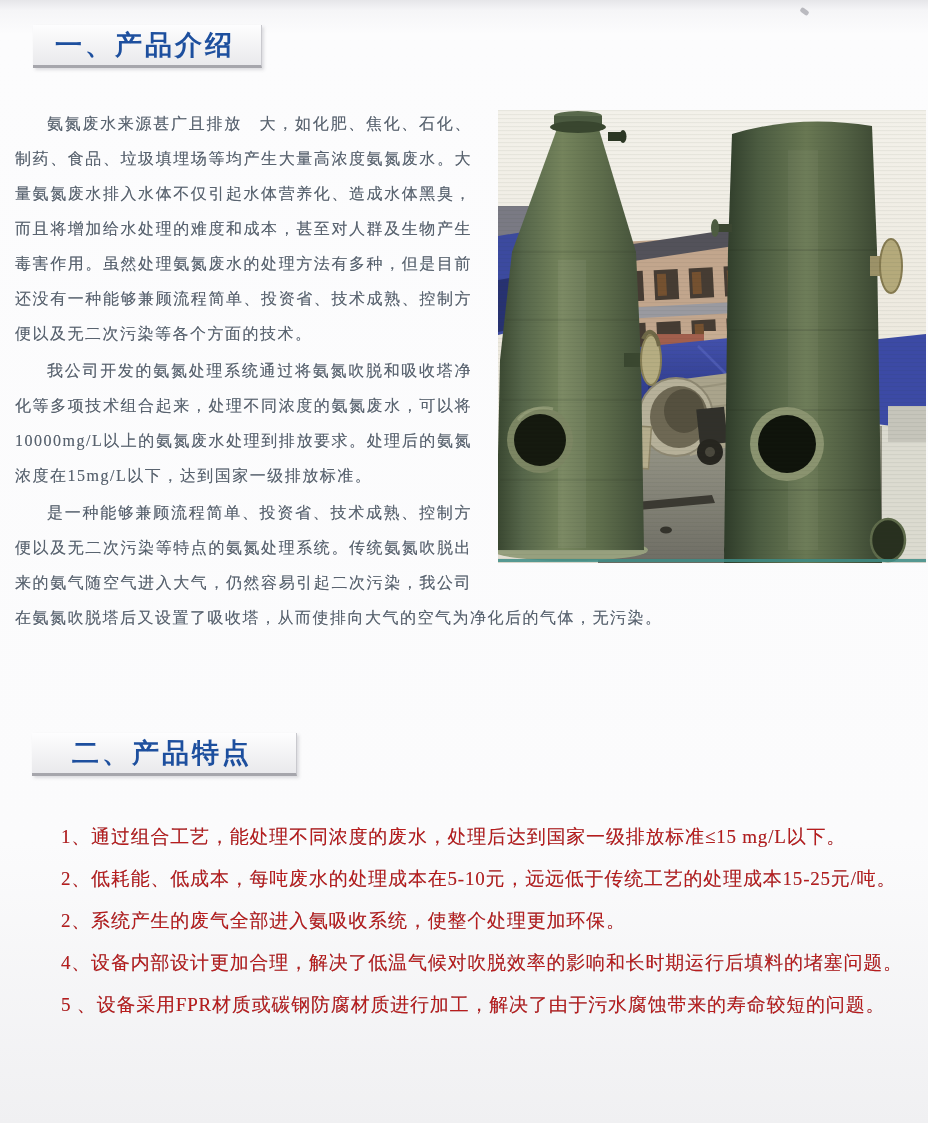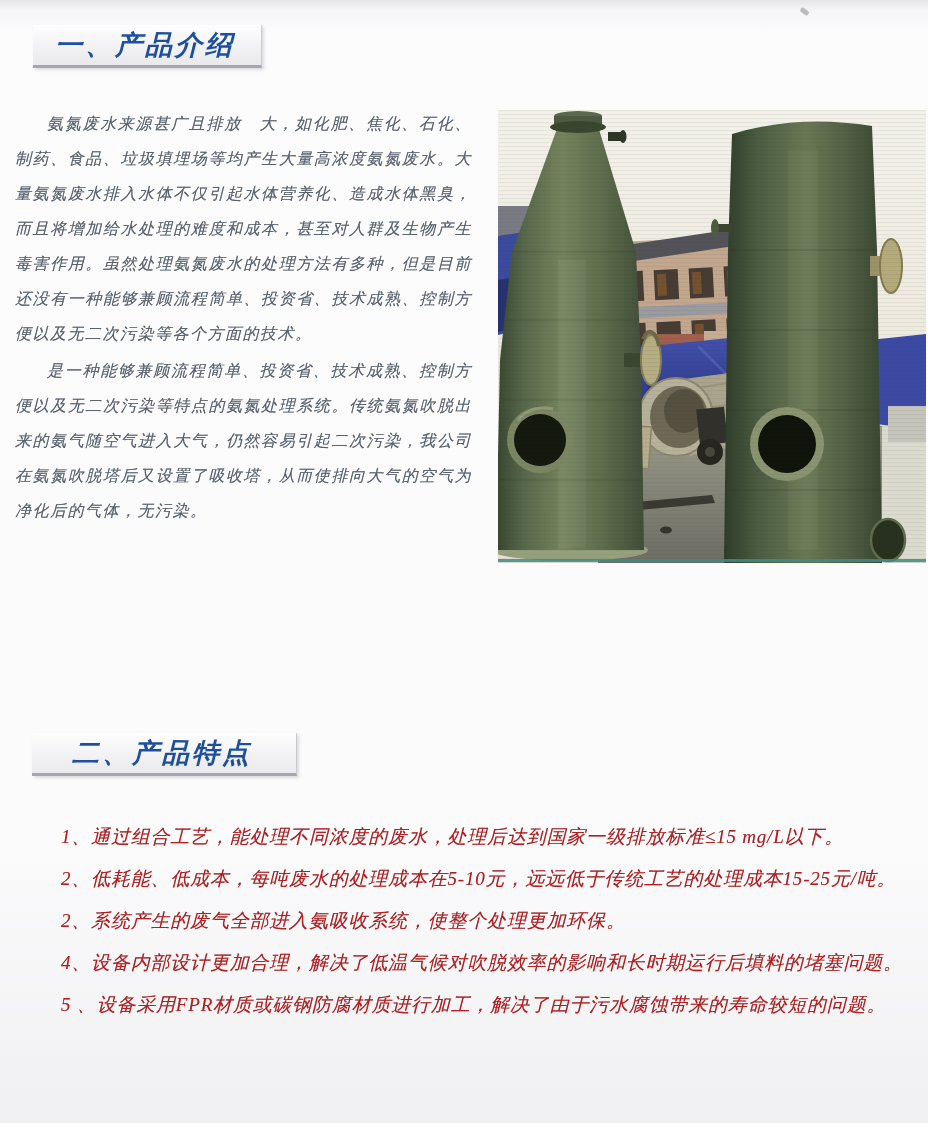--- a/index.html
+++ b/index.html
@@ -1,21 +1,21 @@
 <!DOCTYPE html>
 <html lang="zh"><head>
 <meta charset="utf-8">
 <style>
   html,body{margin:0;padding:0;}
   body{
     width:928px;height:1123px;position:relative;overflow:hidden;
     font-family:"Liberation Serif","DejaVu Serif",serif;
     background:linear-gradient(180deg,#e6e6e9 0px,#f5f5f7 10px,#fcfcfd 34px,#fbfbfc 75%,#f0f0f2 100%);
   }
-  .page{position:relative;width:928px;height:896px;font-style:italic;}
+  .page{position:relative;width:928px;height:896px;}
   .speck{position:absolute;left:800px;top:9px;width:9px;height:5px;background:#9a9aa2;opacity:.65;border-radius:2px;transform:rotate(35deg);}
   .sec-bar{
     position:relative;display:inline-block;box-sizing:border-box;
     background:linear-gradient(180deg,#fdfdfe 0%,#f2f2f4 55%,#e9e9ec 100%);
     border-bottom:3px solid #a6a6ac;border-right:1px solid #c9c9ce;
     box-shadow:2px 2px 3px rgba(80,80,90,.18);
     padding:5px 26px 4px 22px;
   }
   .sec-bar h2{
     margin:0;font-family:"Liberation Sans","DejaVu Sans",sans-serif;
@@ -188,20 +188,21 @@
           <ellipse cx="393" cy="156" rx="11" ry="27" fill="#b5aa7b" stroke="#857a50" stroke-width="2"></ellipse>
           <ellipse cx="390" cy="430" rx="17" ry="21" fill="#28301f" stroke="#5f6b4b" stroke-width="2.5"></ellipse>
         </g>
 
         <rect x="0" y="0" width="428" height="453" fill="url(#scanlines)"></rect>
         <rect x="0" y="449" width="428" height="3" fill="#3d8c86" opacity=".85"></rect>
       </svg>
     </div>
 
     <p>氨氮废水来源甚广且排放　大，如化肥、焦化、石化、制药、食品、垃圾填埋场等均产生大量高浓度氨氮废水。大量氨氮废水排入水体不仅引起水体营养化、造成水体黑臭，而且将增加给水处理的难度和成本，甚至对人群及生物产生毒害作用。虽然处理氨氮废水的处理方法有多种，但是目前还没有一种能够兼顾流程简单、投资省、技术成熟、控制方便以及无二次污染等各个方面的技术。</p>
+    <p>我公司开发的氨氮处理系统通过将氨氮吹脱和吸收塔净化等多项技术组合起来，处理不同浓度的氨氮废水，可以将10000mg/L以上的氨氮废水处理到排放要求。处理后的氨氮浓度在15mg/L以下，达到国家一级排放标准。</p>
     <p>是一种能够兼顾流程简单、投资省、技术成熟、控制方便以及无二次污染等特点的氨氮处理系统。传统氨氮吹脱出来的氨气随空气进入大气，仍然容易引起二次污染，我公司在氨氮吹脱塔后又设置了吸收塔，从而使排向大气的空气为净化后的气体，无污染。</p>
   </div>
 
   <div class="sec-bar" id="bar-features">
     <h2>二、产品特点</h2>
   </div>
 
   <div class="features-wrap">
     <p>1、通过组合工艺，能处理不同浓度的废水，处理后达到国家一级排放标准≤15 mg/L以下。</p>
     <p>2、低耗能、低成本，每吨废水的处理成本在5-10元，远远低于传统工艺的处理成本15-25元/吨。</p>

